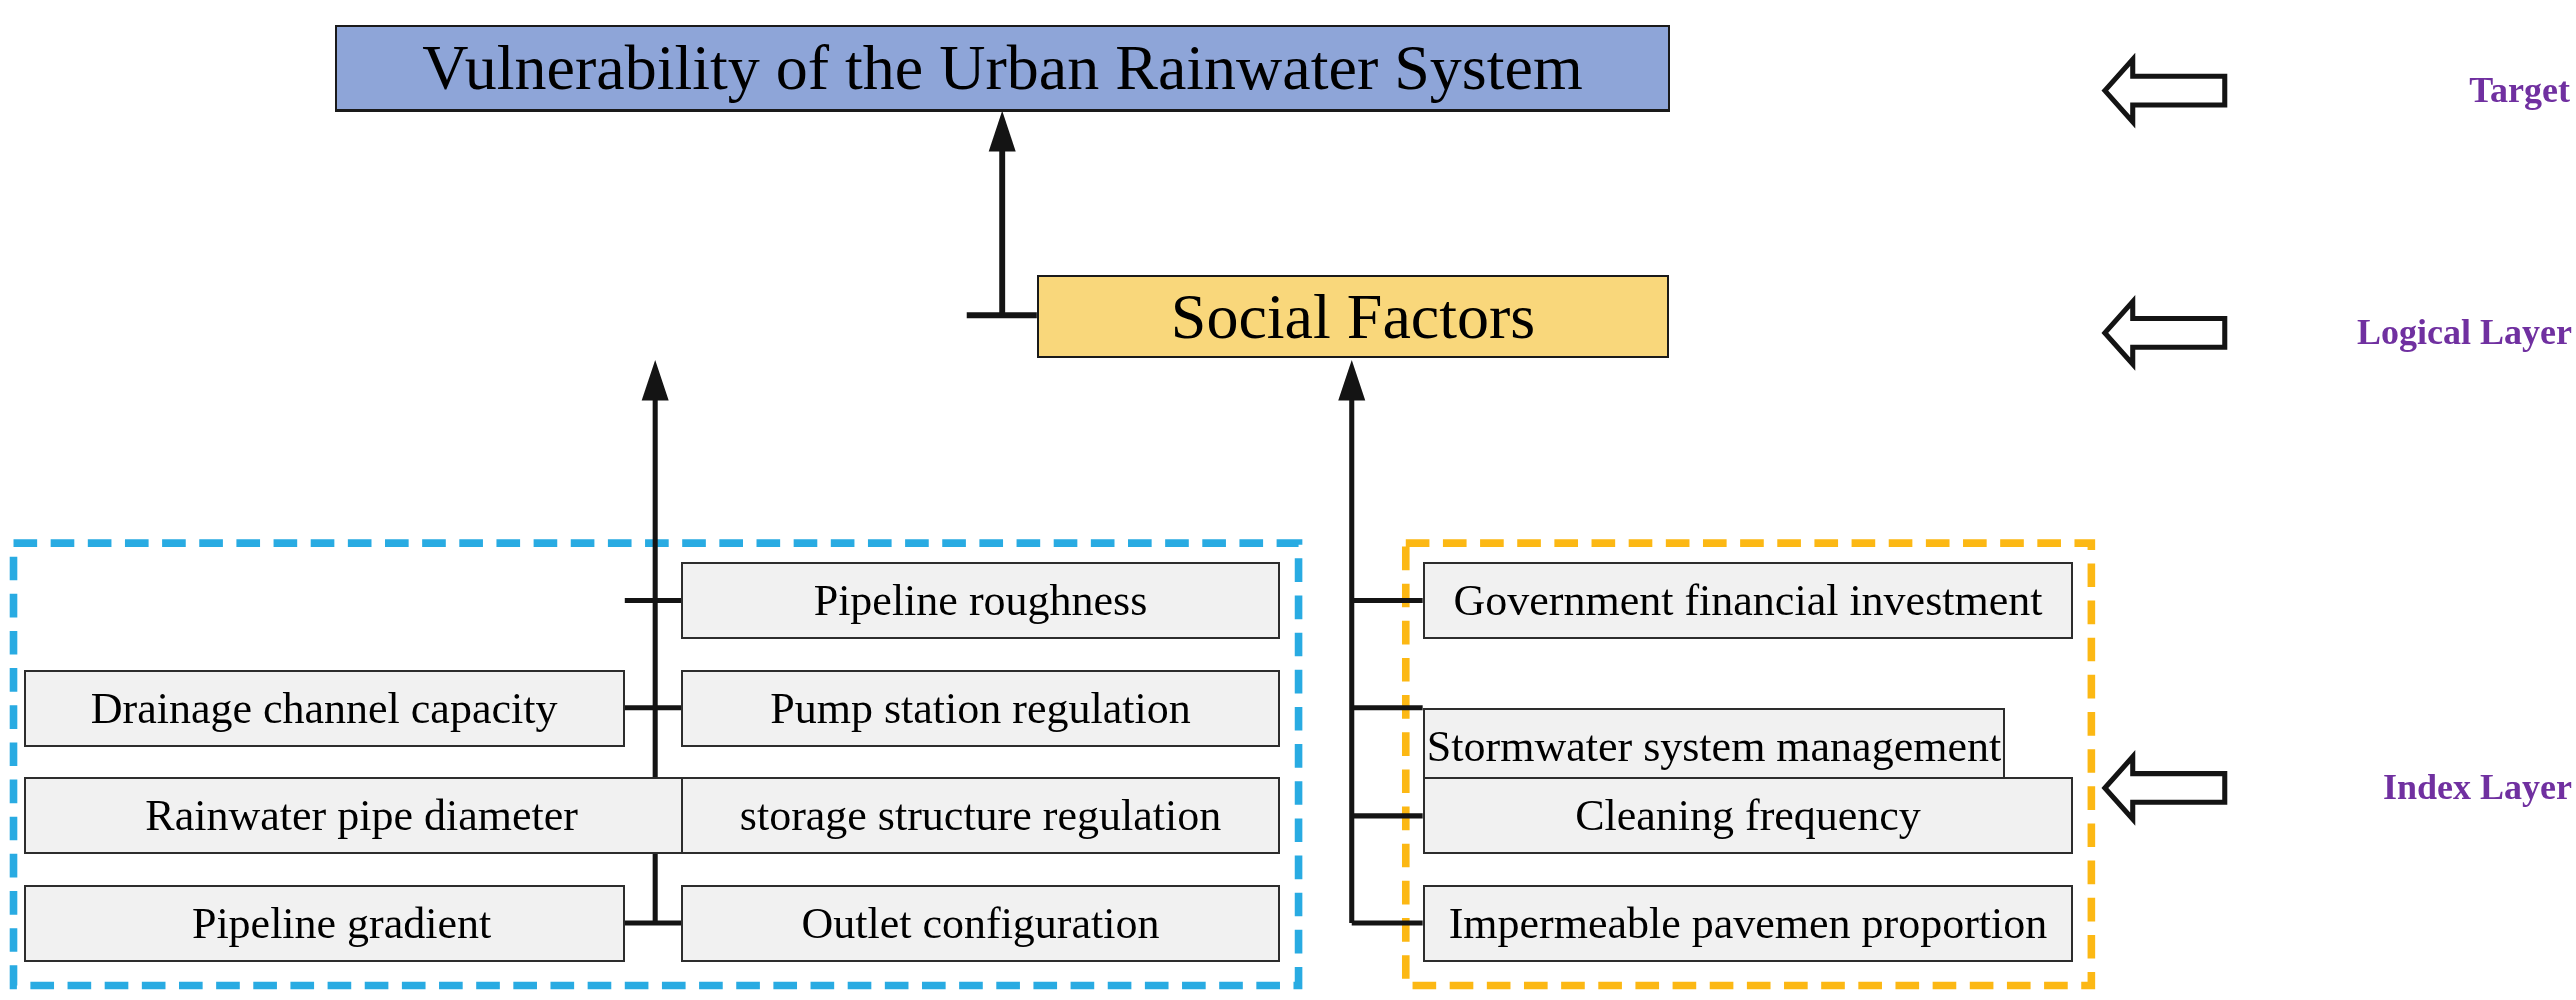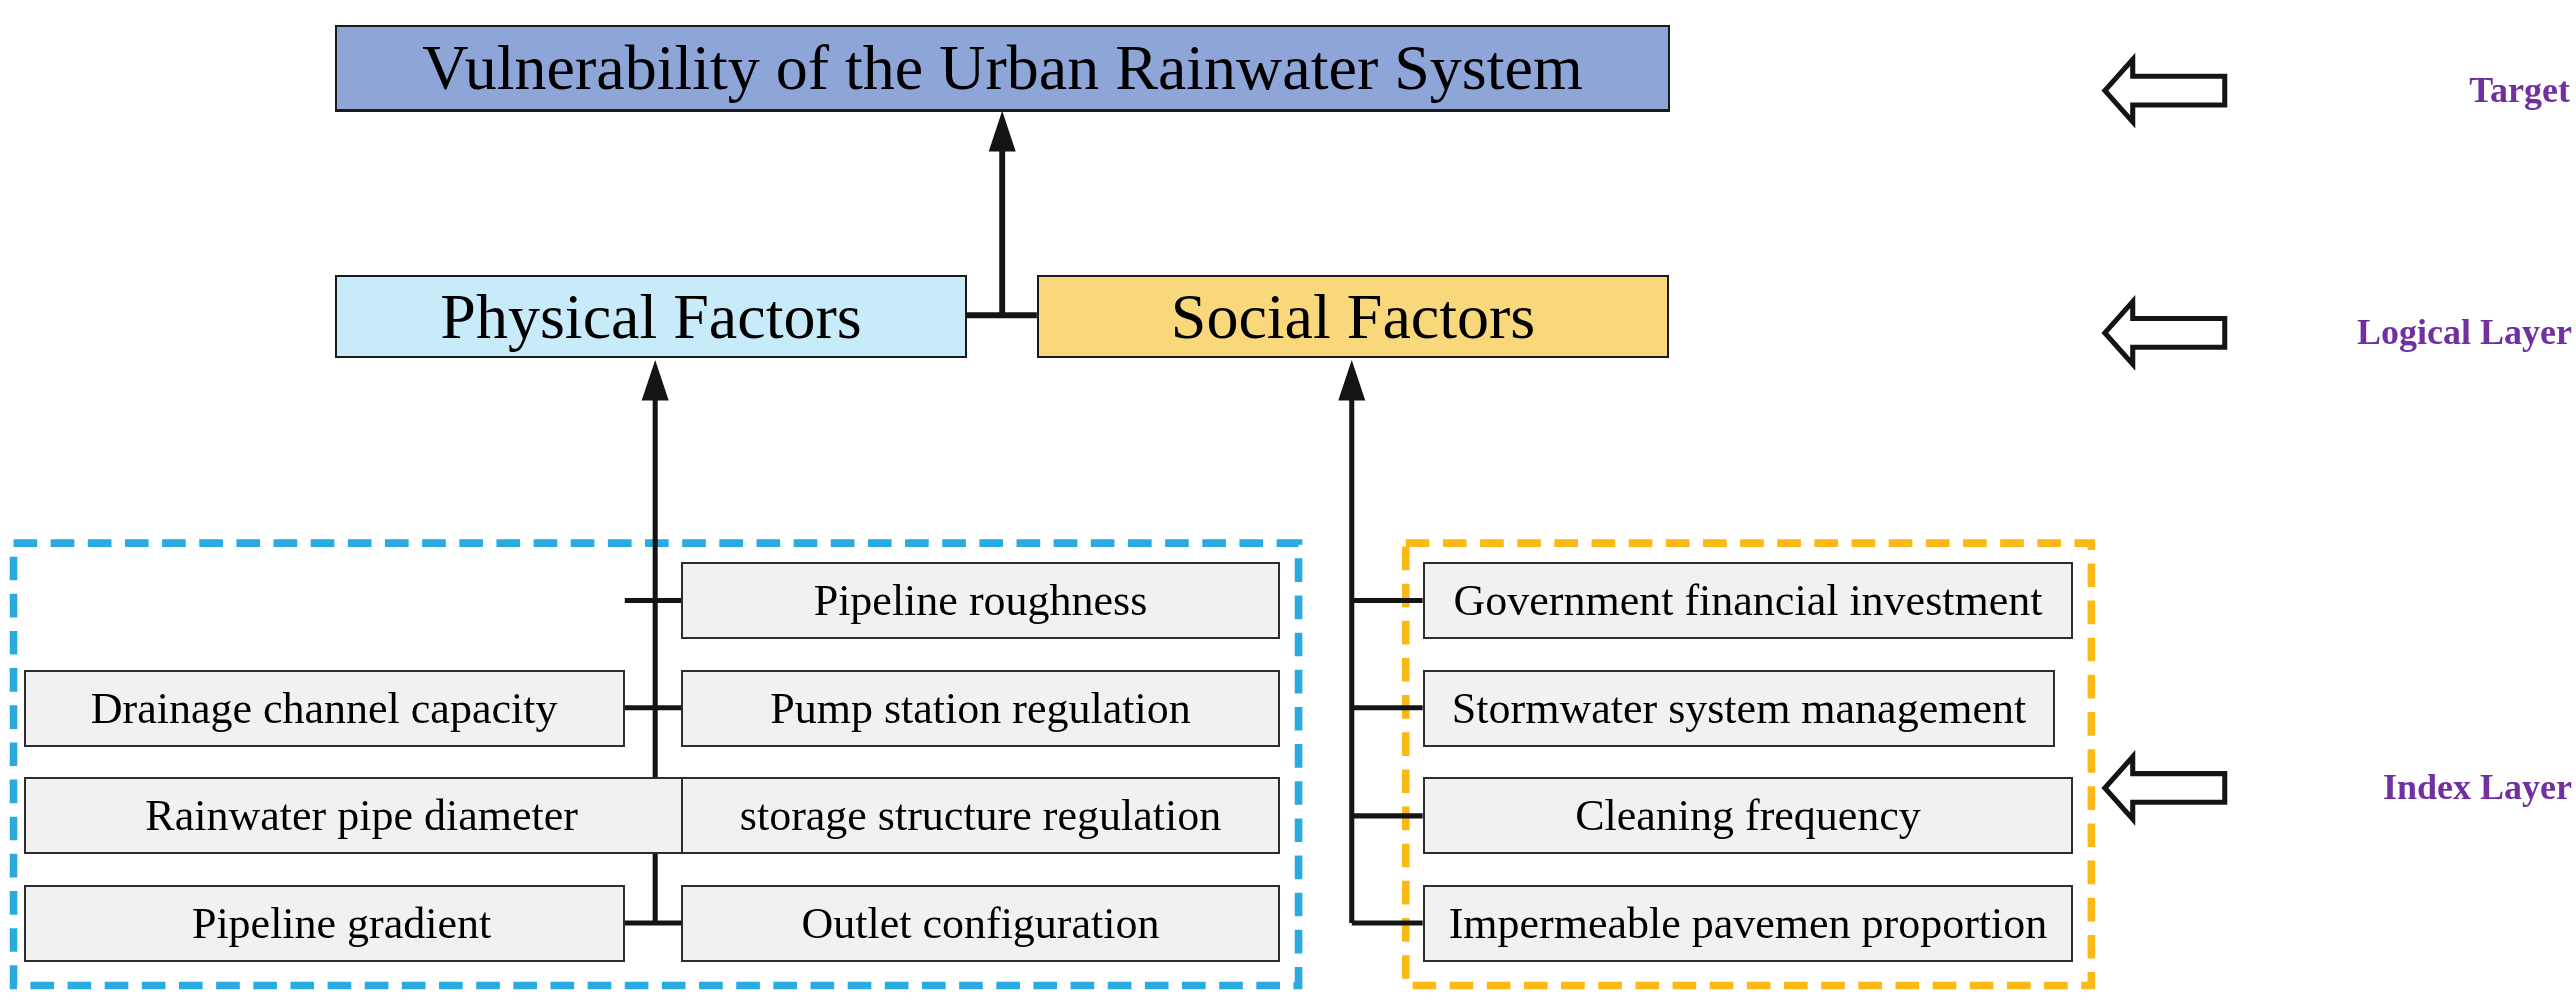--- a/index.html
+++ b/index.html
@@ -82,34 +82,33 @@
     <line class="wire thin" x1="1601" y1="966" x2="1685" y2="966"></line>
     <line class="wire thin" x1="1601" y1="1093" x2="1685" y2="1093"></line>
 
     <path class="pointer" transform="translate(2493,107)" d="M0 0 L33 -37 L33 -17 L142 -17 L142 17 L33 17 L33 37 Z"></path>
     <path class="pointer" transform="translate(2493,394)" d="M0 0 L33 -37 L33 -17 L142 -17 L142 17 L33 17 L33 37 Z"></path>
     <path class="pointer" transform="translate(2493,933)" d="M0 0 L33 -37 L33 -17 L142 -17 L142 17 L33 17 L33 37 Z"></path>
   </svg>
 
   <div class="box lvl1 target-box" style="left:335px;top:24.5px;width:1335px;height:87px;">Vulnerability of the Urban Rainwater System</div>
 
-  <div class="box lvl1 physical-box" style="left:335px;top:275px;width:632px;height:83px;">Physical Factors</div>
   <div class="box lvl1 social-box" style="left:1037px;top:275px;width:632px;height:83px;">Social Factors</div>
 
   <div class="box index-box" style="left:23.6px;top:670px;width:601px;height:77px;">Drainage channel capacity</div>
   <div class="box index-box" style="left:23.6px;top:777px;width:676px;height:77px;">Rainwater pipe diameter</div>
   <div class="box index-box" style="left:23.6px;top:885px;width:601px;height:77px;padding-left:35px;">Pipeline gradient</div>
 
   <div class="box index-box" style="left:681px;top:562px;width:599px;height:77px;">Pipeline roughness</div>
   <div class="box index-box" style="left:681px;top:670px;width:599px;height:77px;">Pump station regulation</div>
   <div class="box index-box" style="left:681px;top:777px;width:599px;height:77px;">storage structure regulation</div>
   <div class="box index-box" style="left:681px;top:885px;width:599px;height:77px;">Outlet configuration</div>
 
   <div class="box index-box" style="left:1423px;top:562px;width:650px;height:77px;">Government financial investment</div>
-  <div class="box index-box" style="left:1423px;top:670px;width:632px;height:77px;">Stormwater system management</div>
+  <div class="box index-box" style="left:1423px;top:708px;width:582px;height:77px;">Stormwater system management</div>
   <div class="box index-box" style="left:1423px;top:777px;width:650px;height:77px;">Cleaning frequency</div>
   <div class="box index-box" style="left:1423px;top:885px;width:650px;height:77px;">Impermeable pavemen proportion</div>
 
   <div class="annot" style="left:2237px;top:55px;width:333px;">Target</div>
   <div class="annot" style="left:2239px;top:297px;width:333px;">Logical Layer</div>
   <div class="annot" style="left:2239px;top:752px;width:333px;">Index Layer</div>
 
 </div>
 
 

